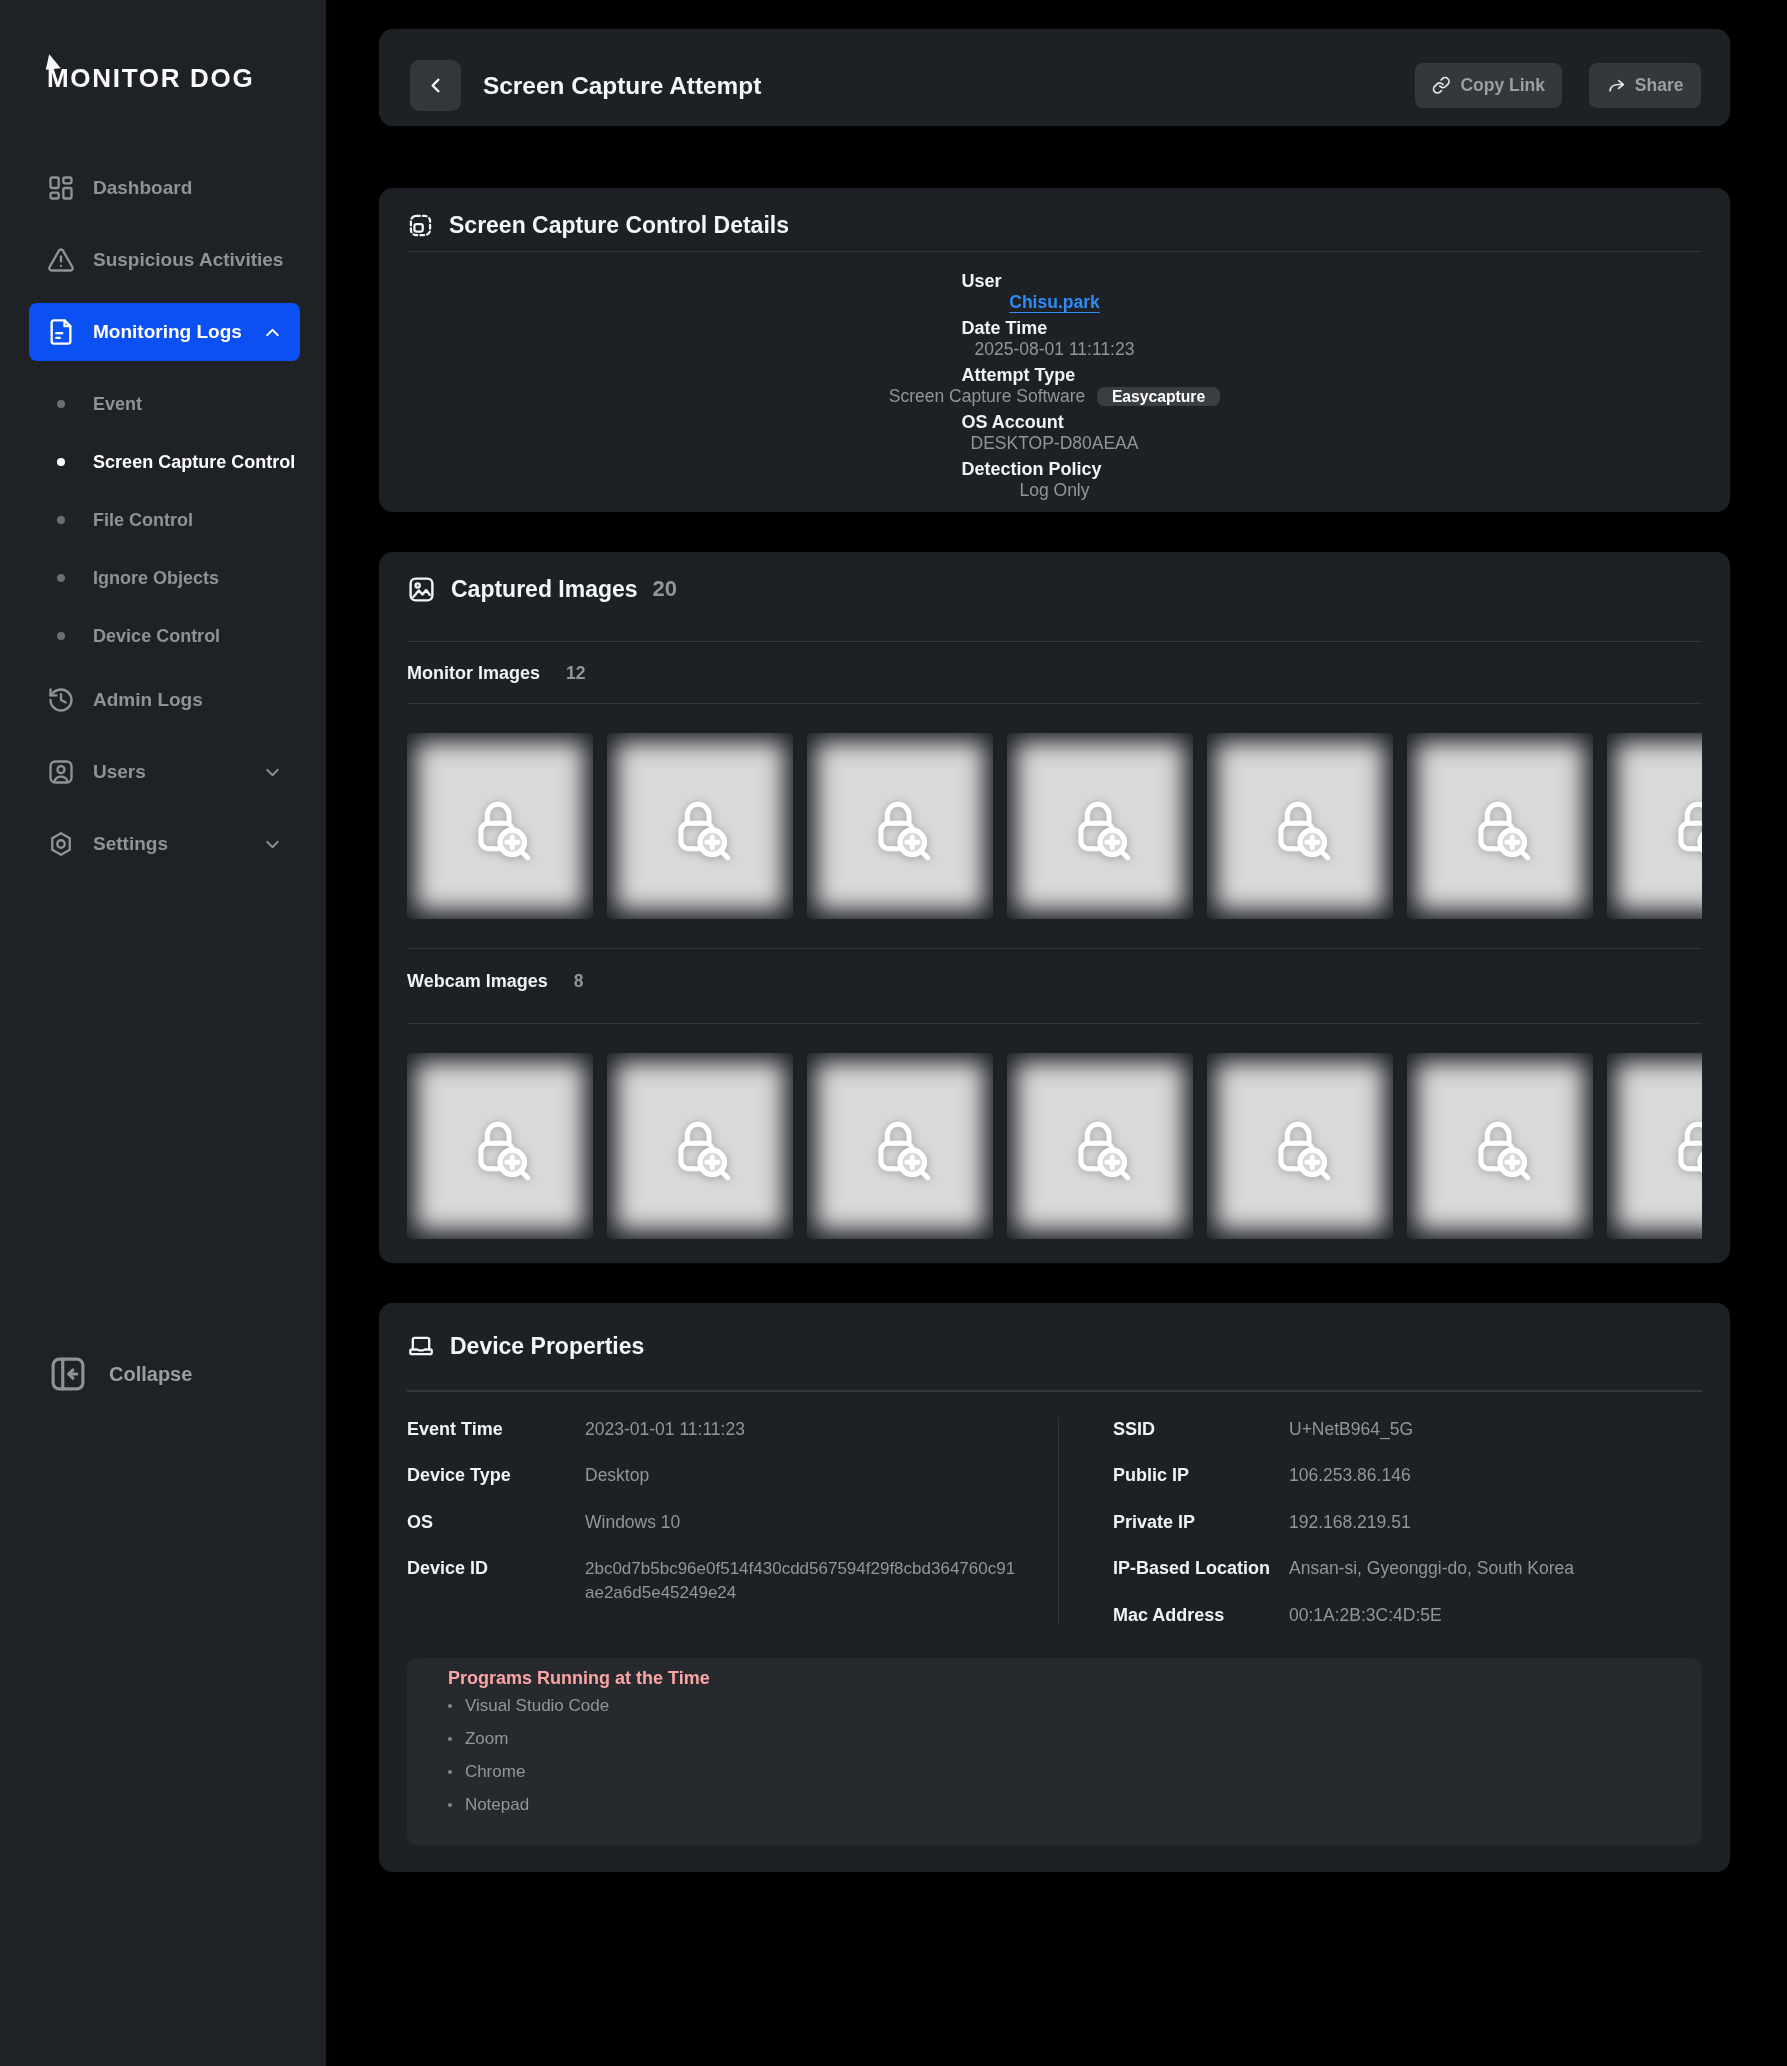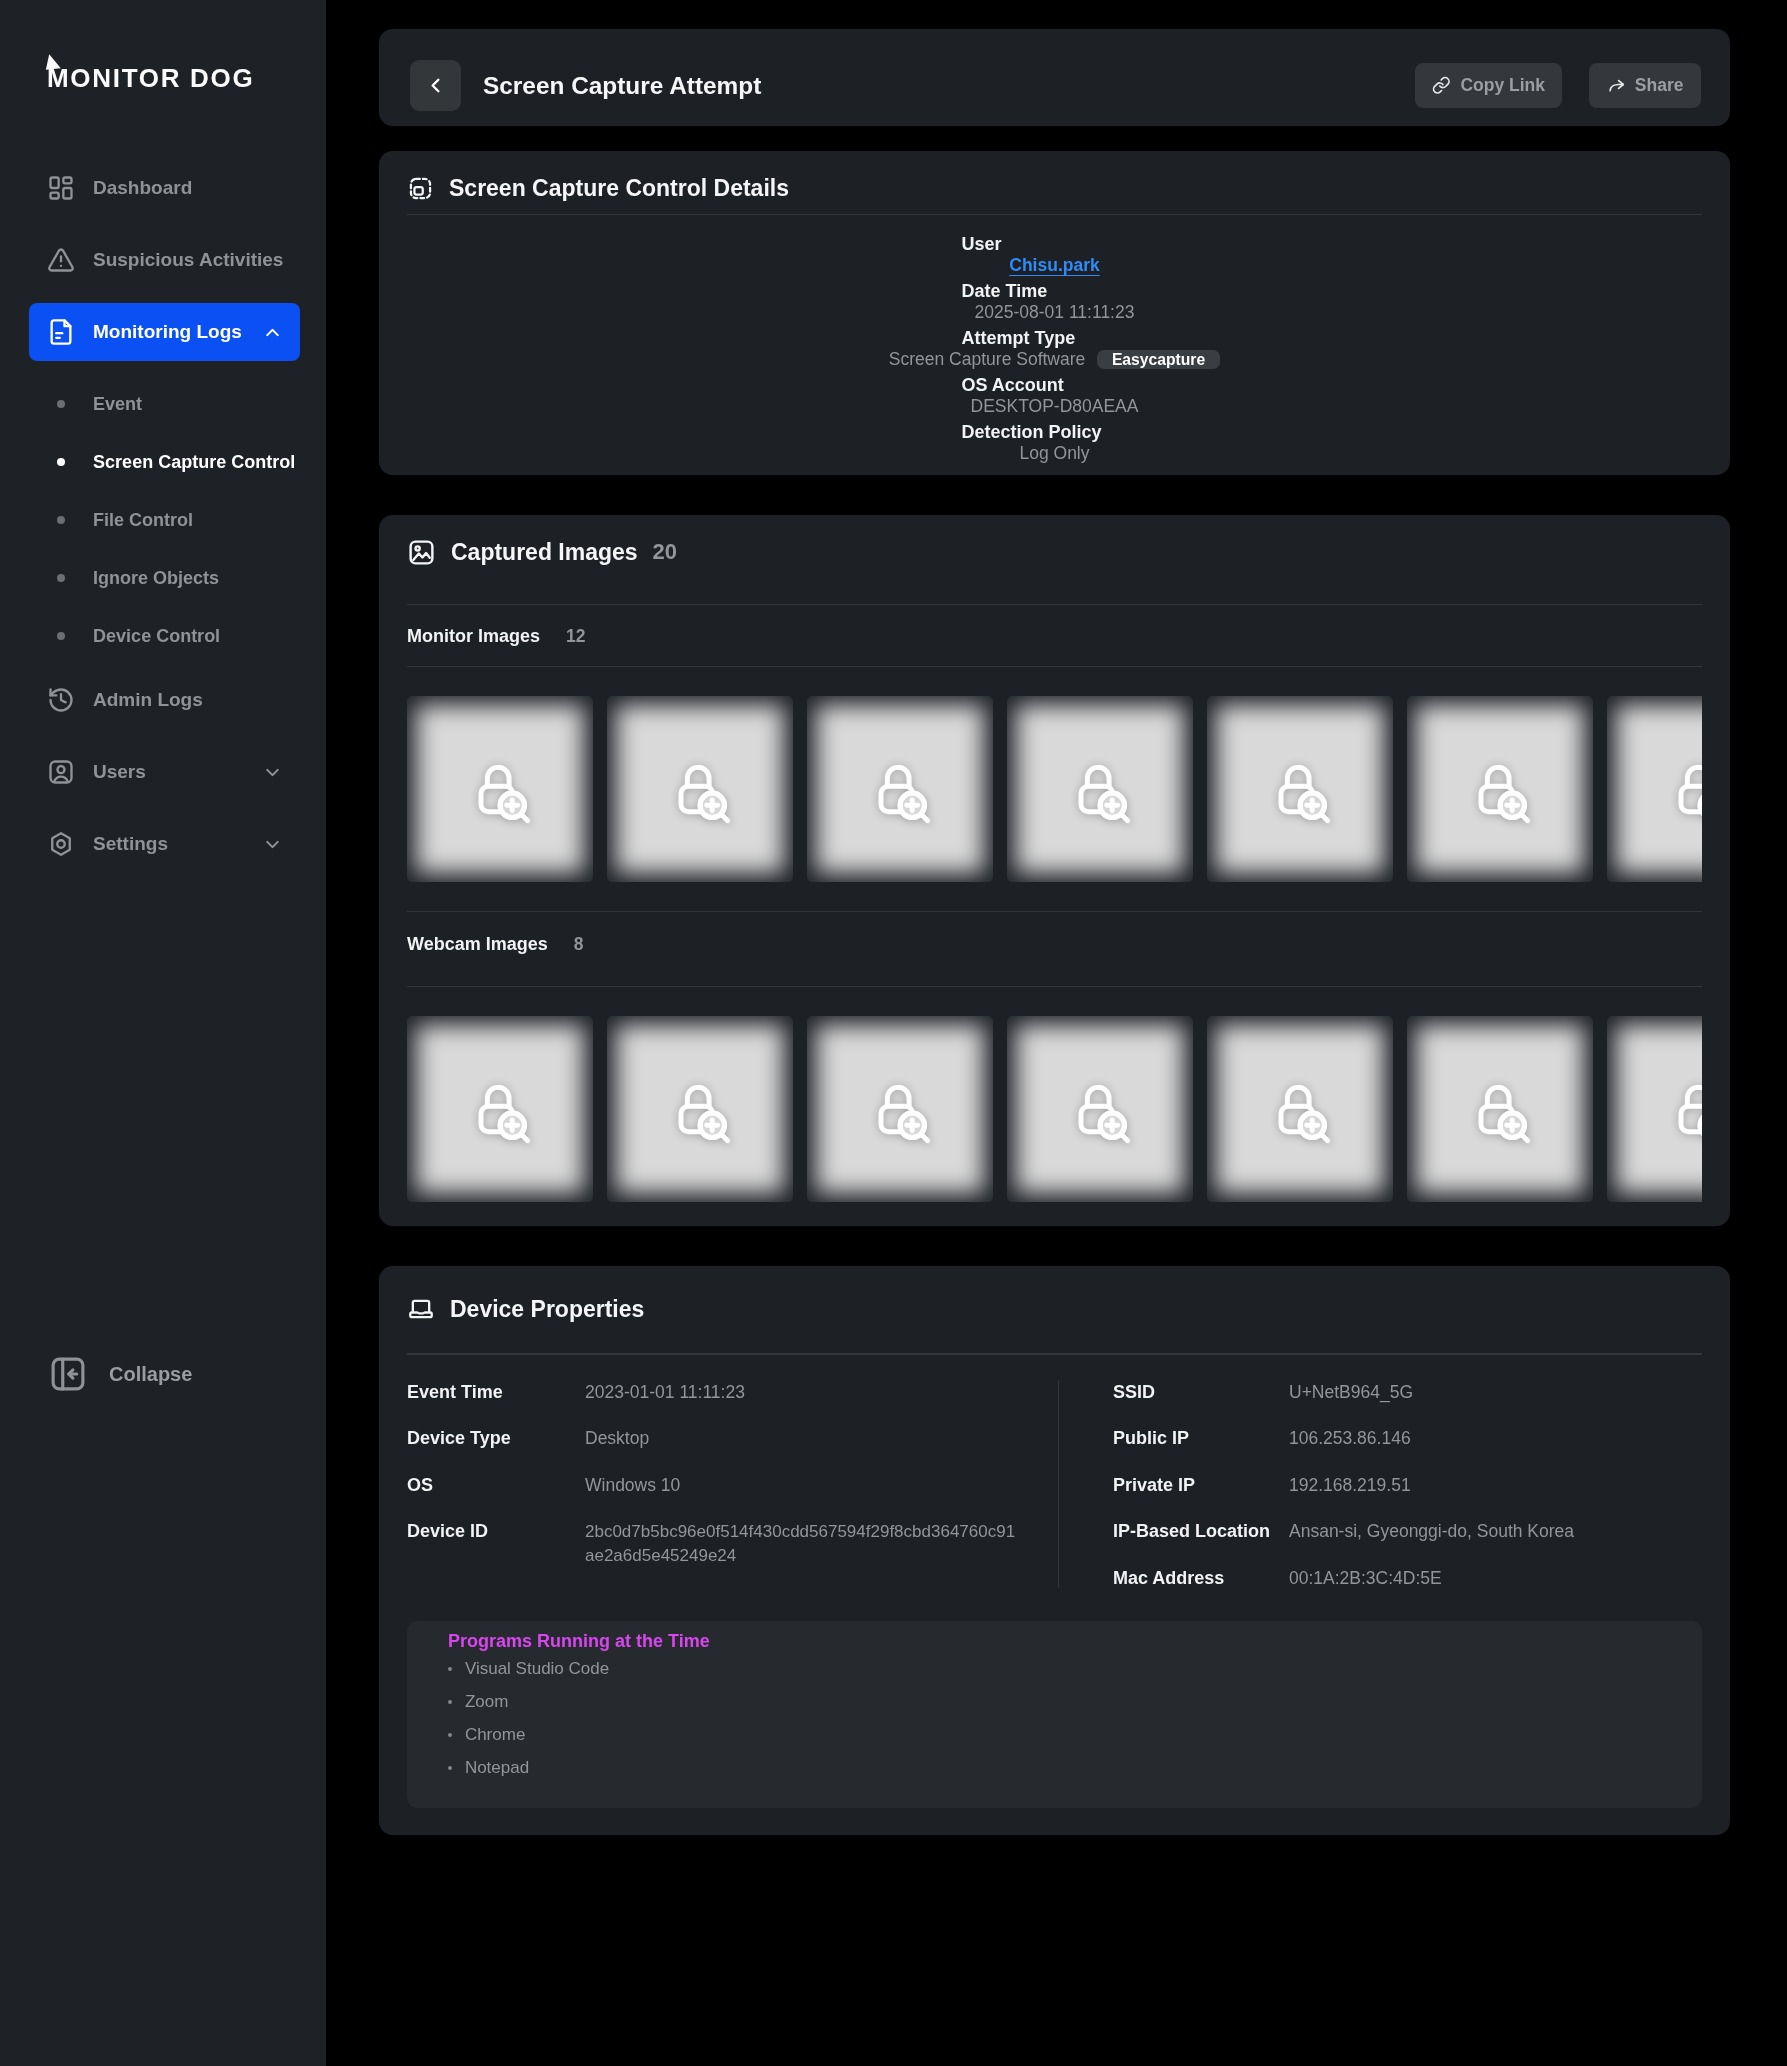--- a/index.html
+++ b/index.html
@@ -61,21 +61,21 @@
   .main { position:absolute; left:379px; top:0; width:1351px; }
   .card {
     background: var(--card-bg, #1D2025); border-radius:14px;
     box-shadow: 0 0 0 0.6px rgba(255,255,255,0.025);
   }
   .divider { height:1.2px; background: var(--divider, #33363B); width:100%; }
 
   
   .header-card {
     margin-top:29px; height:97px; display:flex; align-items:center;
-    padding:16px 29px 0 31px; margin-bottom:25px;
+    padding:16px 29px 0 31px; margin-bottom:62px;
   }
   .back-btn {
     width:51px; height:51px; border:none; border-radius:9.3px;
     background: var(--back-btn-bg, #34373A); color:#FFFFFF;
     display:flex; align-items:center; justify-content:center; cursor:pointer; flex:none;
   }
   .page-title { margin-left:22px; font-size:24.4px; font-weight:700; color:#F5F6F8; }
   .header-actions { margin-left:auto; display:flex; gap:27px; }
   .hbtn {
     height:45px; border:none; border-radius:8.1px; padding:0 17.5px;
@@ -136,21 +136,21 @@
   .prop-label { flex:none; font-size:18px; font-weight:700; color:#F2F3F5; line-height:28px; }
   .props-col-left .prop-label { width:178px; }
   .props-col-right .prop-label { width:176px; }
   .prop-value { font-size:17.5px; color: var(--text-secondary, #92959A); line-height:28px; }
   .prop-value.wrap-id { max-width:434px; word-break:break-all; line-height:24.4px; padding-top:2.3px; font-size:17px; }
 
   .programs-panel {
     margin-top:10px; background: var(--panel-bg, #26292E); border-radius:10.5px;
     padding:9.3px 41px 10.5px 41px; height:187px;
   }
-  .programs-title { font-size:18px; font-weight:700; color:#d946ef; line-height:23px; }
+  .programs-title { font-size:18px; font-weight:700; color:#fca5a5; line-height:23px; }
   .program-item { display:flex; align-items:center; height:33px; font-size:17px; color: var(--text-secondary, #92959A); }
   .program-item:first-of-type { margin-top:16.3px; }
   .program-item .dot { width:4.1px; height:4.1px; border-radius:50%; background:#83868B; margin-right:12.8px; flex:none; }
 </style>
 </head>
 <body>
 
 <div class="app">
 
   <aside class="sidebar">

